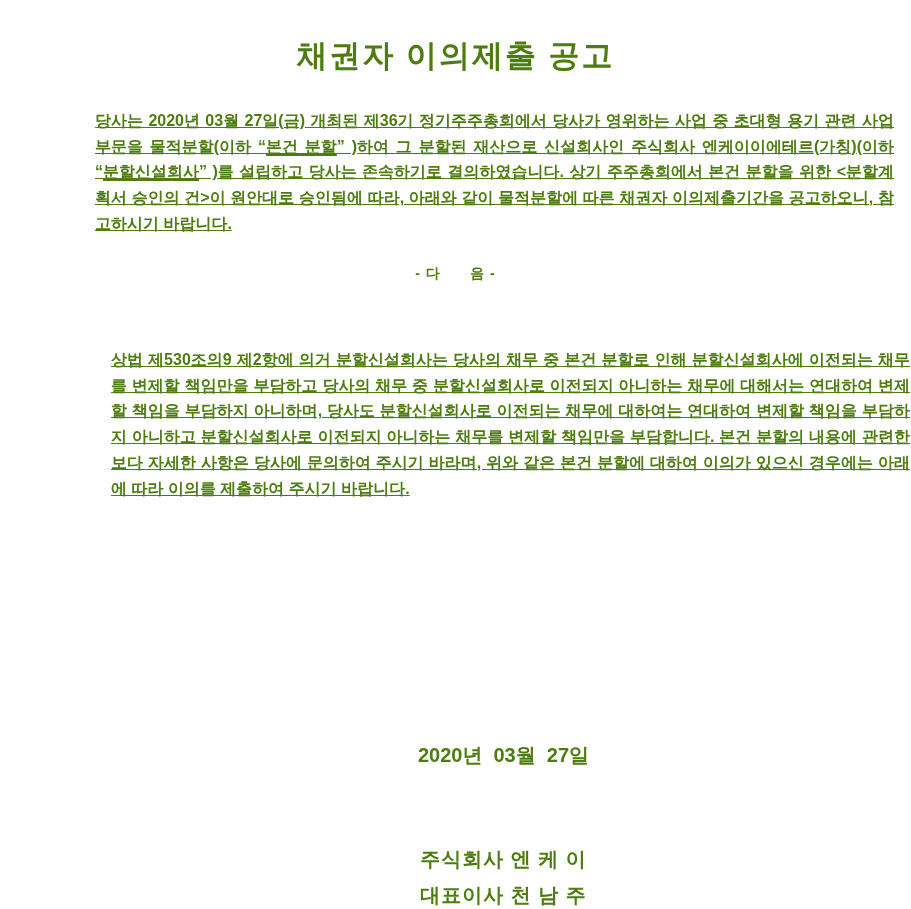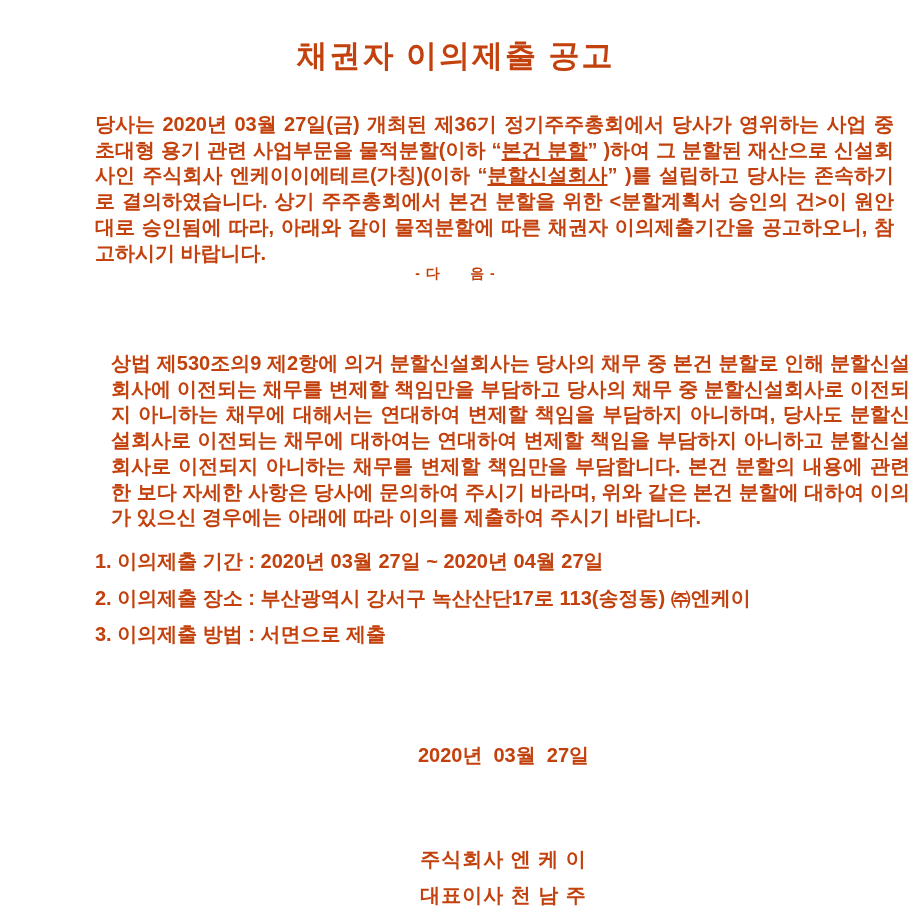--- a/index.html
+++ b/index.html
@@ -5,43 +5,44 @@
   html, body {
     margin: 0;
     padding: 0;
     background: #ffffff;
   }
   .page {
     position: relative;
     width: 911px;
     height: 909px;
     background: #ffffff;
-    color: #c2410c;
+    color: #4d7c0f;
     font-family: "Liberation Sans", "DejaVu Sans", sans-serif;
     font-weight: 700;
     overflow: hidden;
   }
   .title {
     position: absolute;
     top: 14px;
     left: 0;
     width: 100%;
     text-align: center;
     font-size: 31px;
     letter-spacing: 2px;
     white-space: pre;
   }
   .para {
     position: absolute;
     left: 95px;
     width: 799px;
-    font-size: 20px;
+    font-size: 16px;
     line-height: 25.7px;
     text-align: justify;
     word-break: break-all;
+    text-decoration: underline;
   }
   .para-intro { top: 92px; }
   .para-legal { top: 331px; margin-left: 16px; }
   .divider {
     position: absolute;
     top: 265px;
     left: 0;
     width: 100%;
     text-align: center;
     font-size: 14px;
@@ -84,25 +85,20 @@
 <div class="page">
 
   <h1 class="title">채권자 이의제출 공고</h1>
 
   <p class="para para-intro"><span>당사는 2020년 03월 27일(금) 개최된 제36기 정기주주총회에서 당사가 영위하는 사업 중 초대형 용기 관련 사업부문을 물적분할(이하 “</span><span class="u">본건 분할</span><span>” )하여 그 분할된 재산으로 신설회사인 주식회사 엔케이이에테르(가칭)(이하 “</span><span class="u">분할신설회사</span><span>” )를 설립하고 당사는 존속하기로 결의하였습니다. 상기 주주총회에서 본건 분할을 위한 &lt;분할계획서 승인의 건&gt;이 원안대로 승인됨에 따라, 아래와 같이 물적분할에 따른 채권자 이의제출기간을 공고하오니, 참고하시기 바랍니다.</span></p>
 
   <div class="divider">- 다      음 -</div>
 
   <p class="para para-legal">상법 제530조의9 제2항에 의거 분할신설회사는 당사의 채무 중 본건 분할로 인해 분할신설회사에 이전되는 채무를 변제할 책임만을 부담하고 당사의 채무 중 분할신설회사로 이전되지 아니하는 채무에 대해서는 연대하여 변제할 책임을 부담하지 아니하며, 당사도 분할신설회사로 이전되는 채무에 대하여는 연대하여 변제할 책임을 부담하지 아니하고 분할신설회사로 이전되지 아니하는 채무를 변제할 책임만을 부담합니다. 본건 분할의 내용에 관련한 보다 자세한 사항은 당사에 문의하여 주시기 바라며, 위와 같은 본건 분할에 대하여 이의가 있으신 경우에는 아래에 따라 이의를 제출하여 주시기 바랍니다.</p>
 
-  <div class="objection-list">
-    <div class="objection-item">1. 이의제출 기간 : 2020년 03월 27일 ~ 2020년 04월 27일</div>
-    <div class="objection-item">2. 이의제출 장소 : 부산광역시 강서구 녹산산단17로 113(송정동) ㈜엔케이</div>
-    <div class="objection-item">3. 이의제출 방법 : 서면으로 제출</div>
-  </div>
 
   <div class="center-line footer-date">2020년  03월  27일</div>
 
   <div class="center-line footer-company">주식회사 엔 케 이</div>
 
   <div class="center-line footer-ceo">대표이사 천 남 주</div>
 
 </div>
 
 </body></html>

